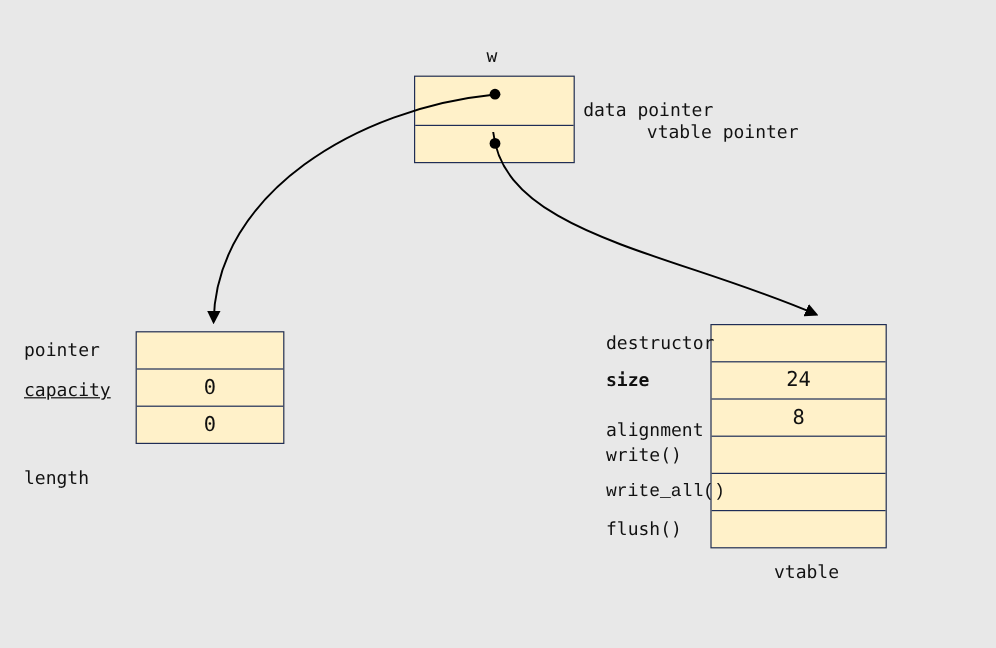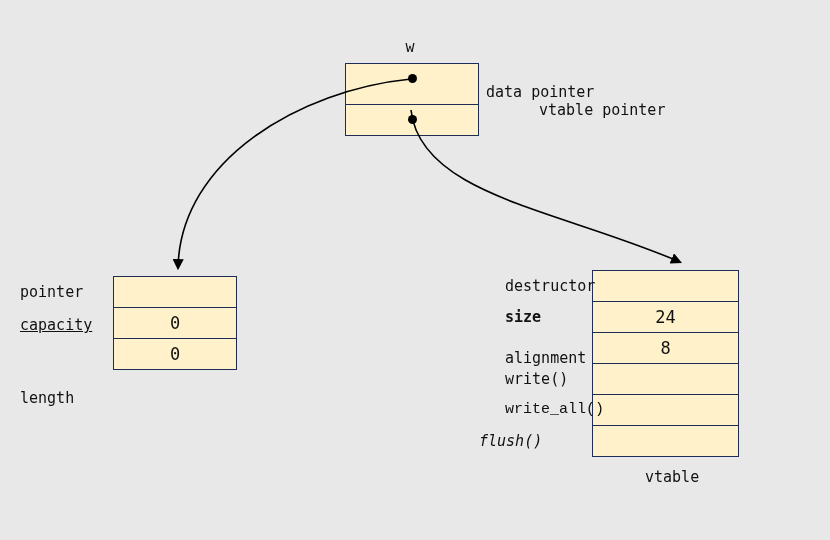--- a/index.html
+++ b/index.html
@@ -67,21 +67,21 @@
   #lbl-d3 { left: 20px; top: 345px; width: 85px; margin-top: 44px; }
 
   
   #box-vt { left: 592px; top: 270px; width: 145px; }
   #lbl-vt-cap { left: 645px; top: 468px; }
   #lbl-v1 { left: 505px; top: 277px; width: 100px; }
   #lbl-v2 { left: 505px; top: 308px; width: 100px; font-weight: bold; }
   #lbl-v3 { left: 505px; top: 349px; width: 100px; }
   #lbl-v4 { left: 505px; top: 370px; width: 100px; }
   #lbl-v5 { left: 505px; top: 401px; width: 100px; font-family: Liberation Mono, monospace; }
-  #lbl-v6 { left: 479px; top: 432px; width: 100px; font-style: italic; }
+  #lbl-v6 { left: 505px; top: 432px; width: 100px; }
 </style>
 </head>
 <body>
 
 <div class="stage">
 
   <div id="lbl-w" class="lbl">w</div>
   <div id="box-w" class="box">
     <div class="row">
         <div class="dot"></div>

